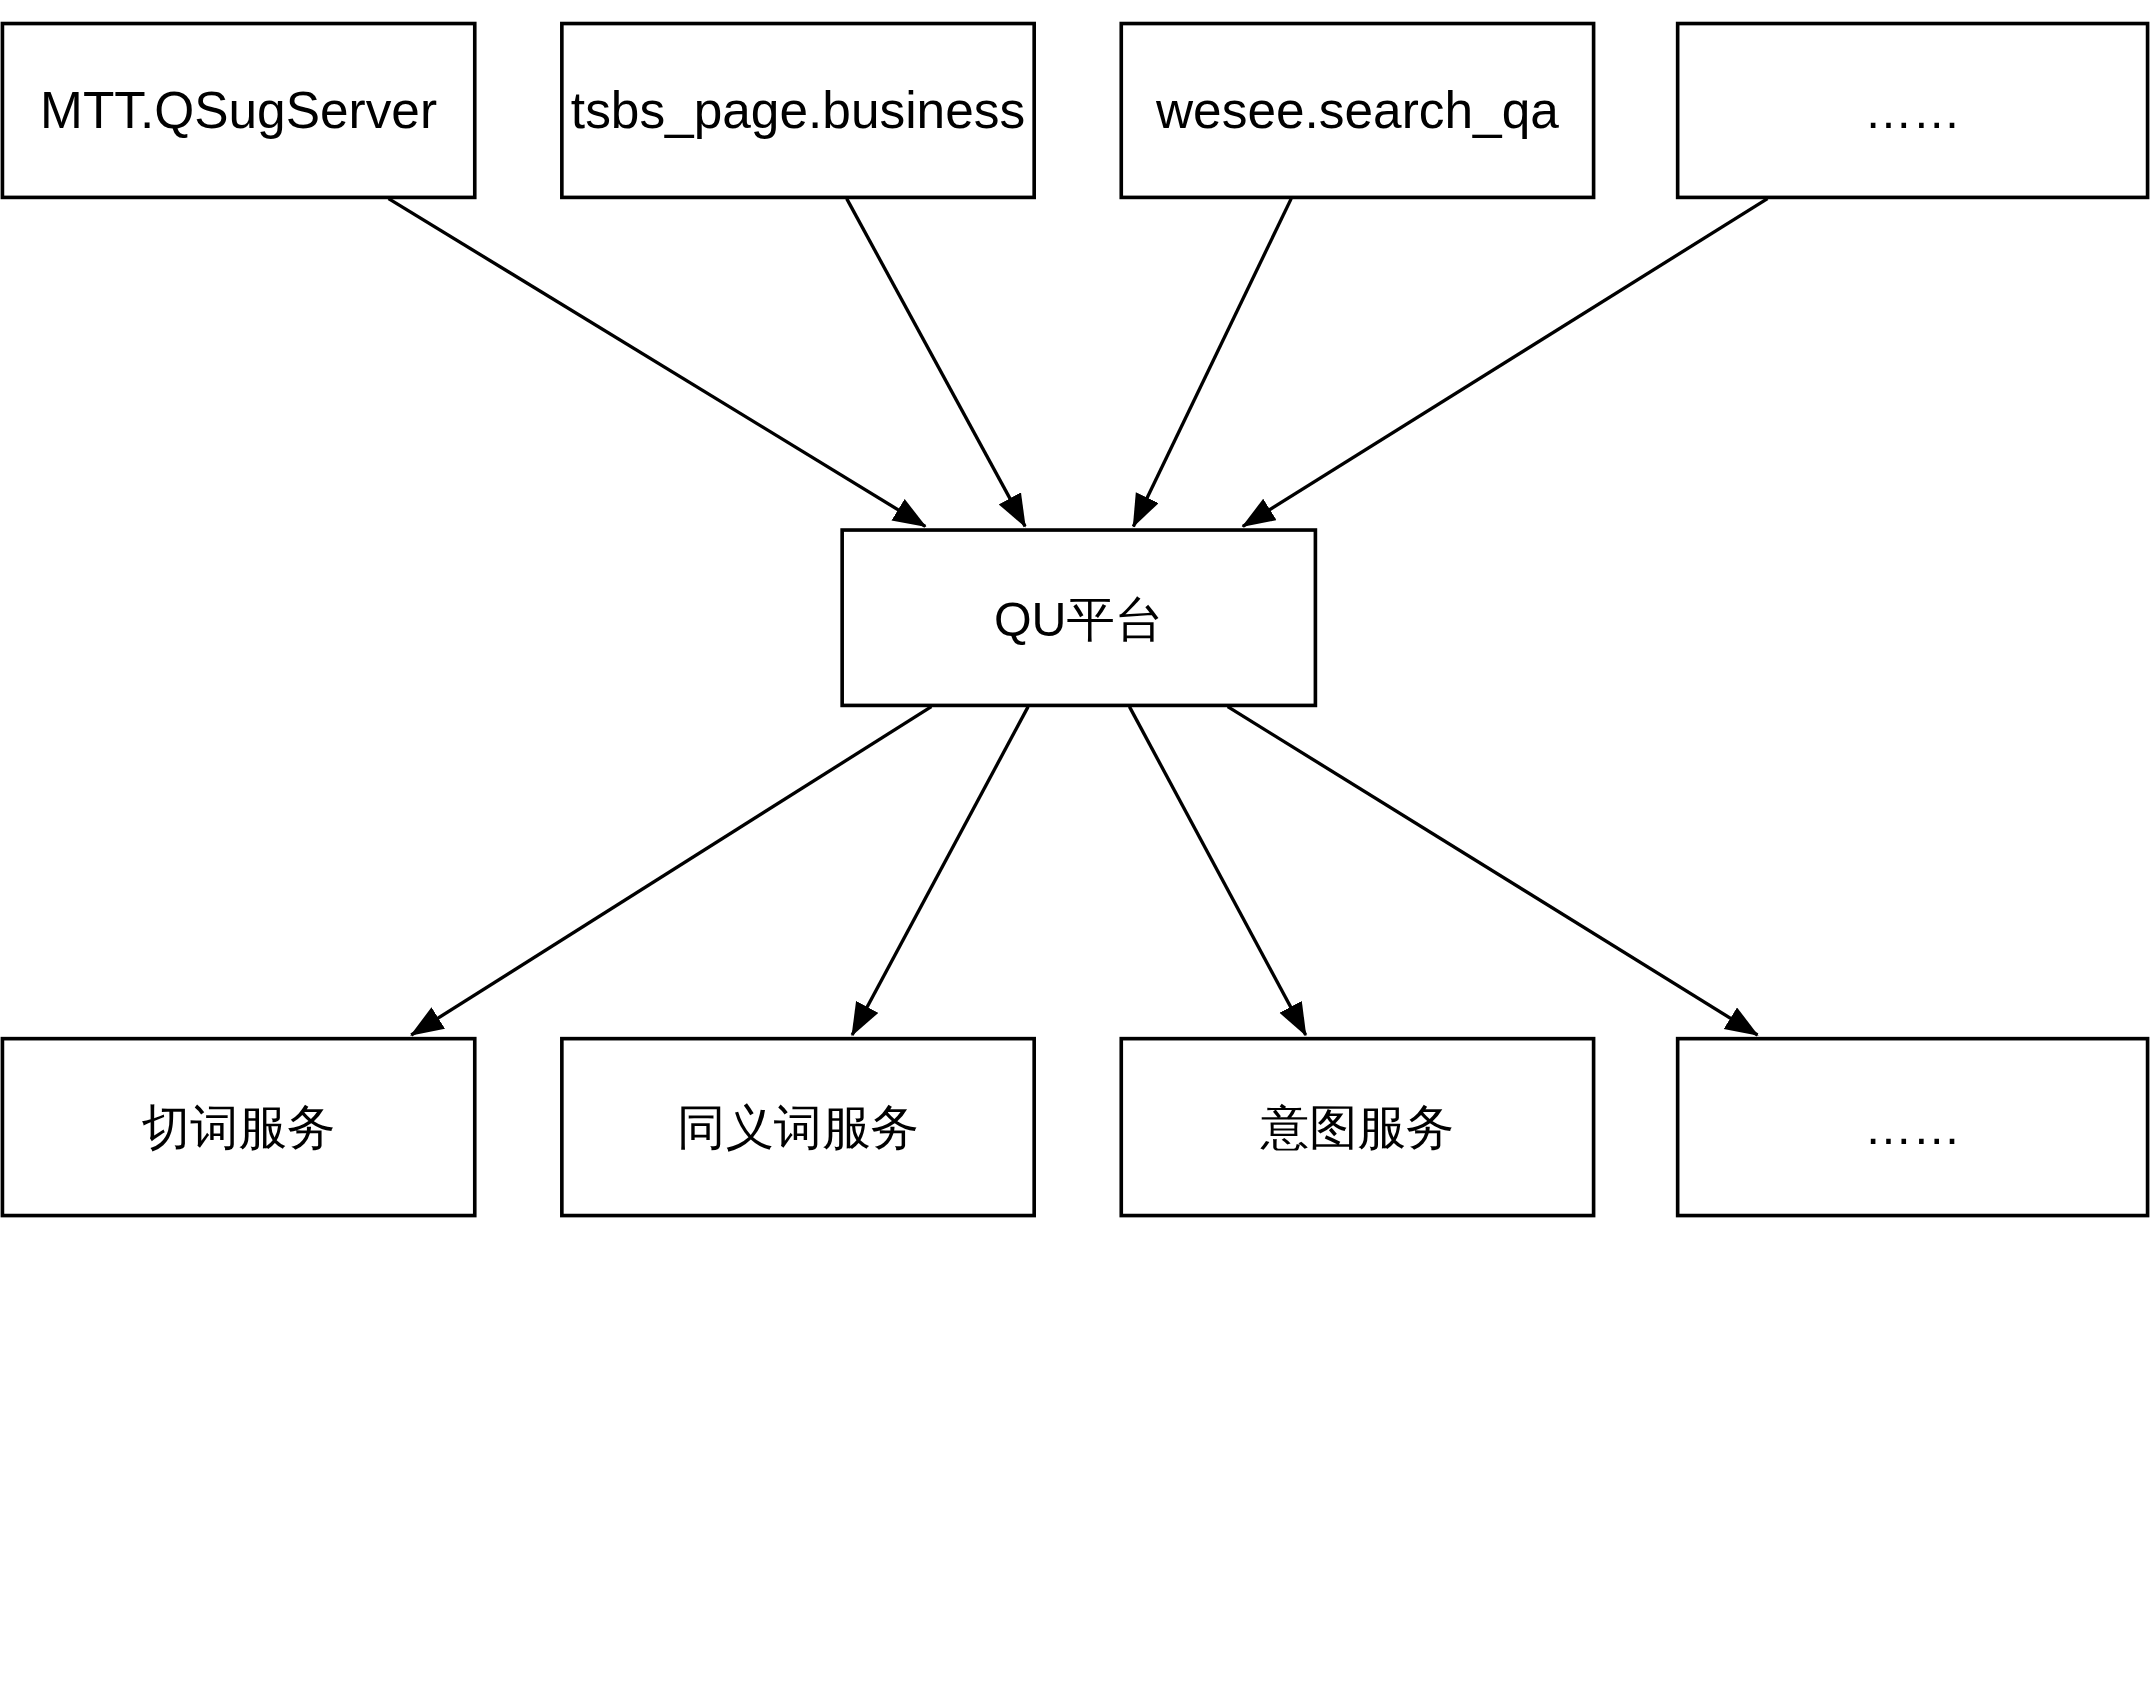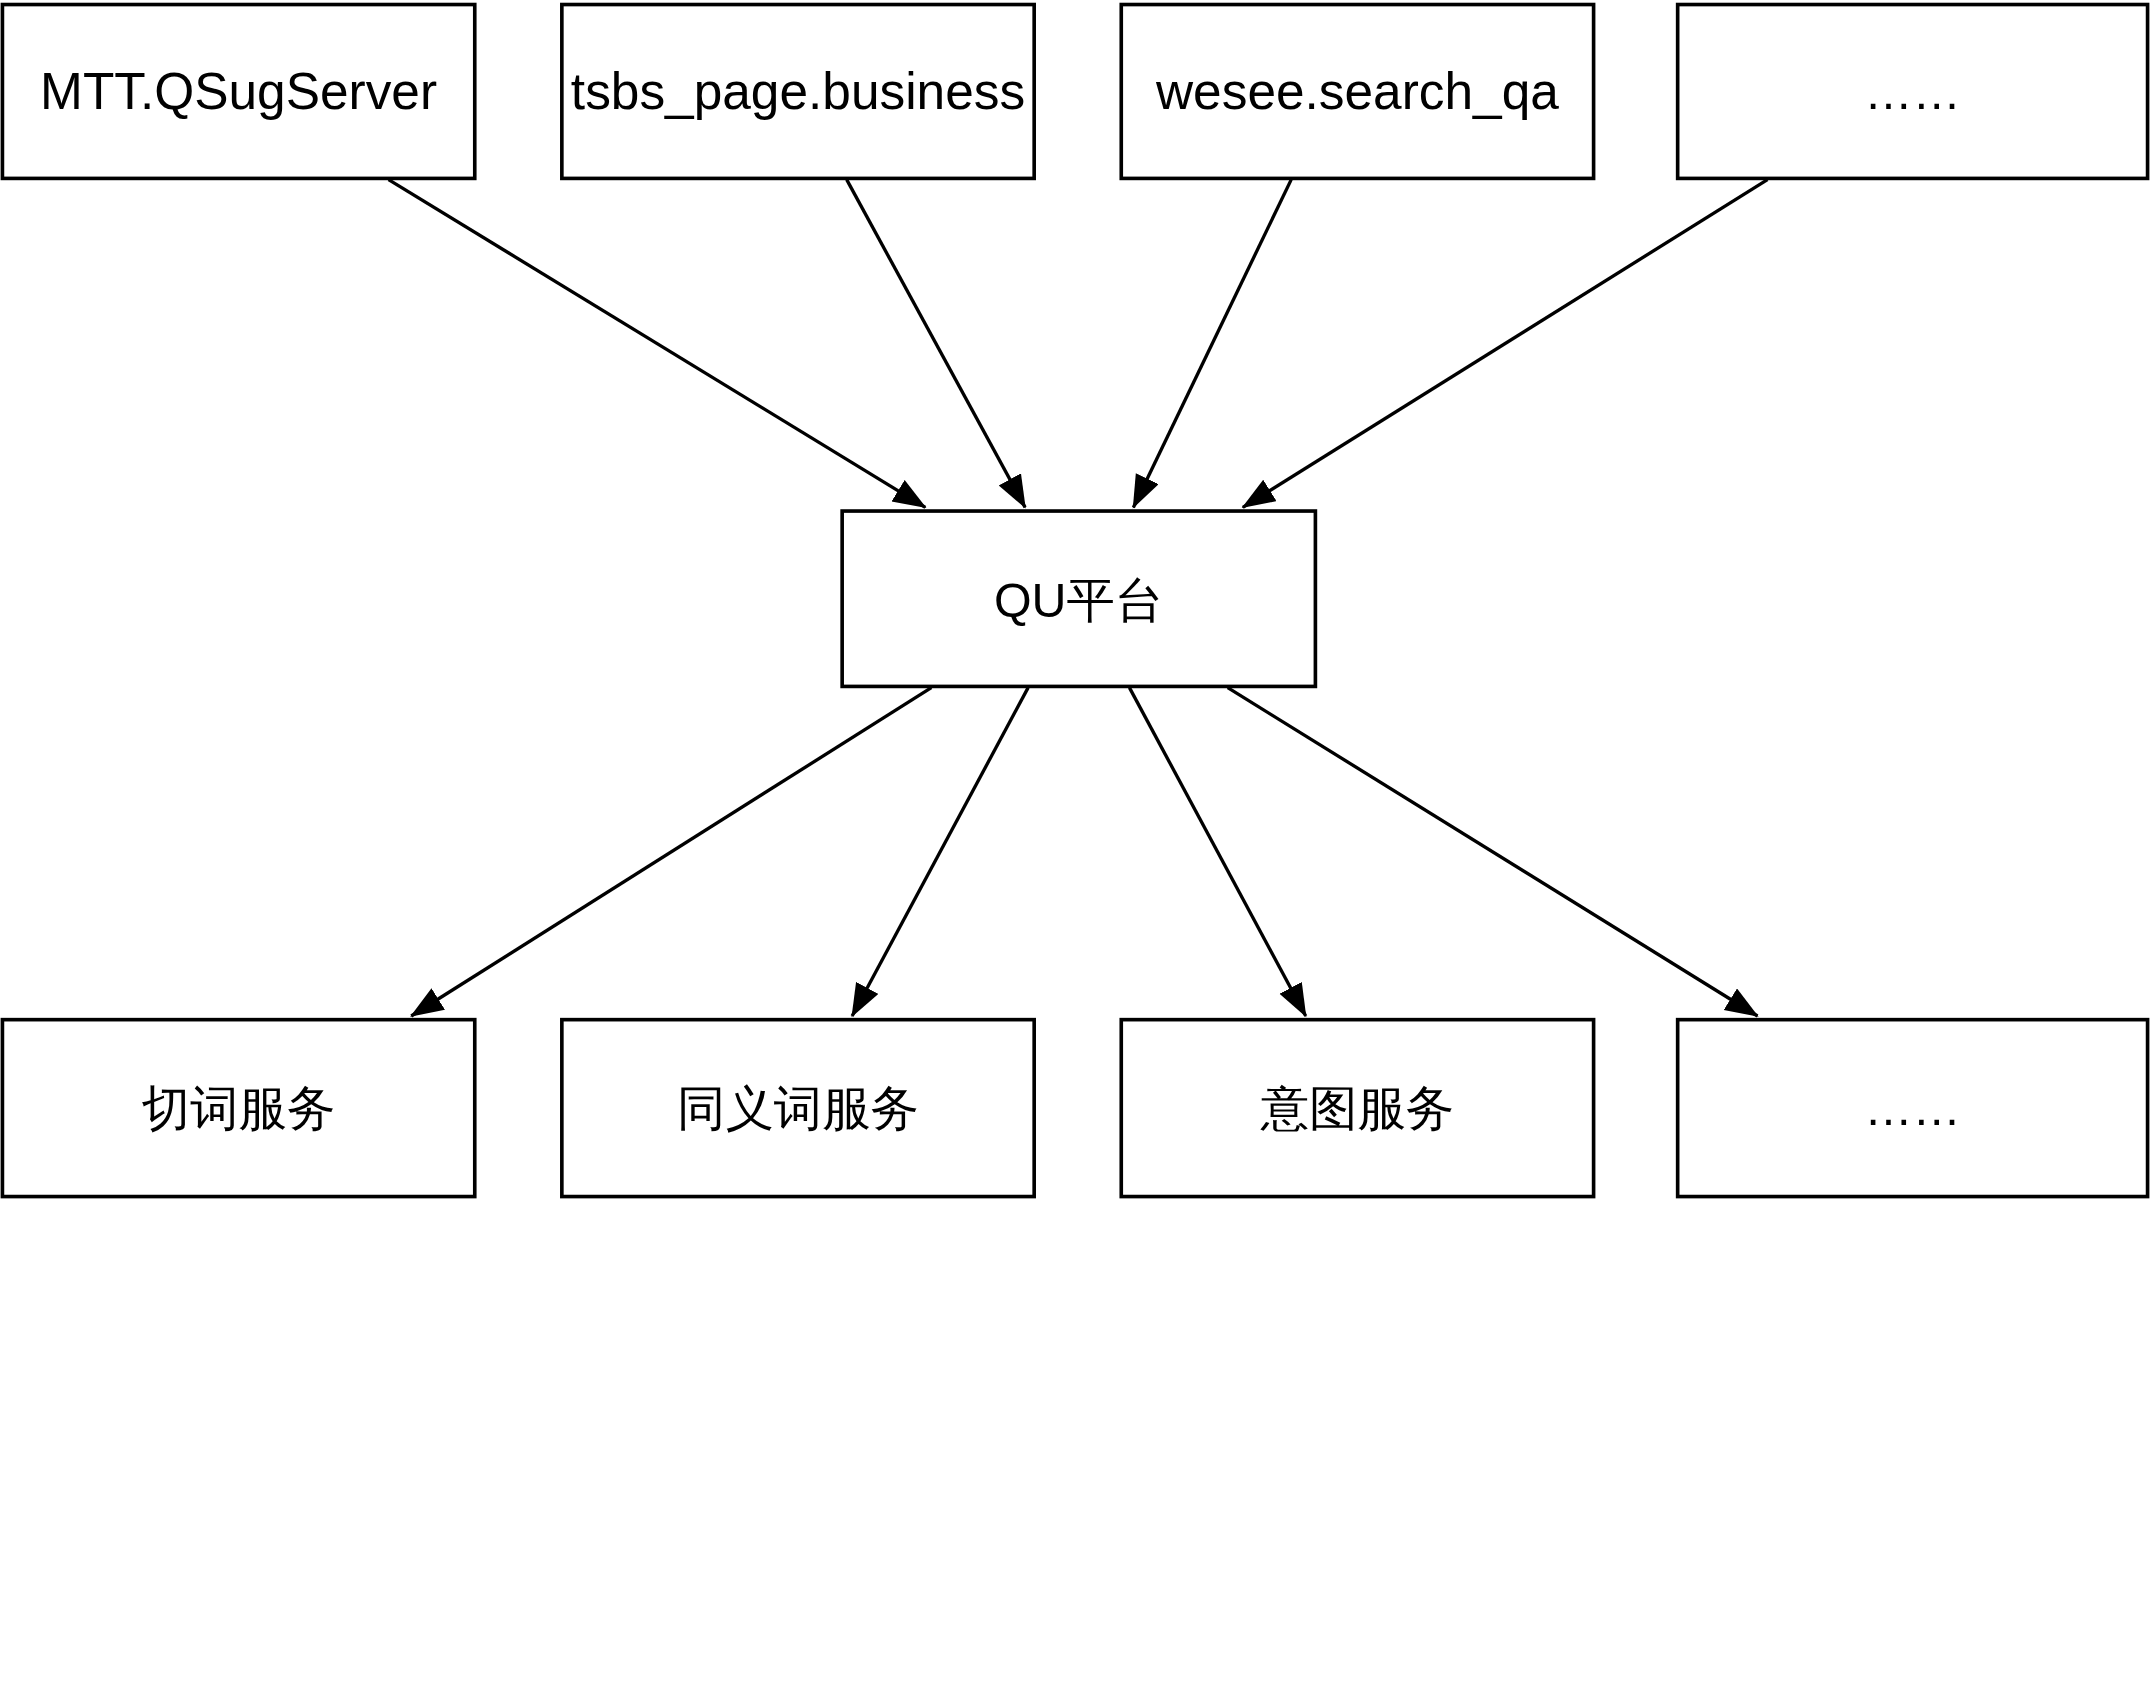--- a/index.html
+++ b/index.html
@@ -2,20 +2,21 @@
 <html style="font-size:6.9px"><head>
 <meta charset="utf-8">
 <style>
   html, body {
     margin: 0;
     padding: 0;
     background: #ffffff;
   }
   .diagram-wrap {
     width: 100%;
+    margin-top: 19px;
   }
   svg {
     display: block;
     width: 100%;
     height: auto;
     background: #ffffff;
   }
   .node-rect {
     fill: #ffffff;
     stroke: #000000;

